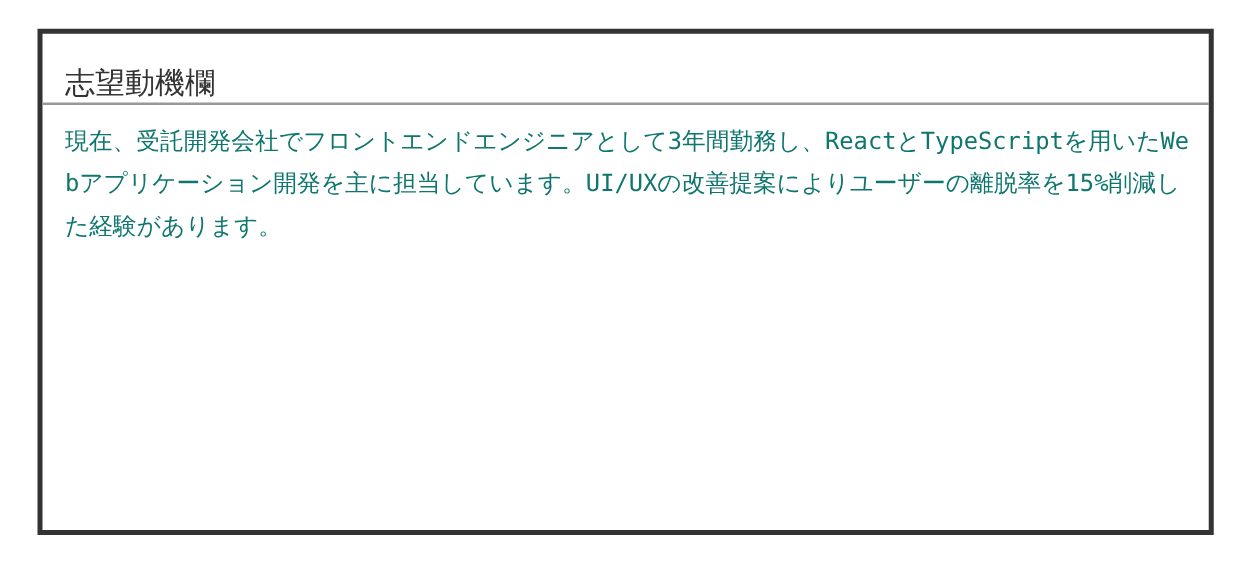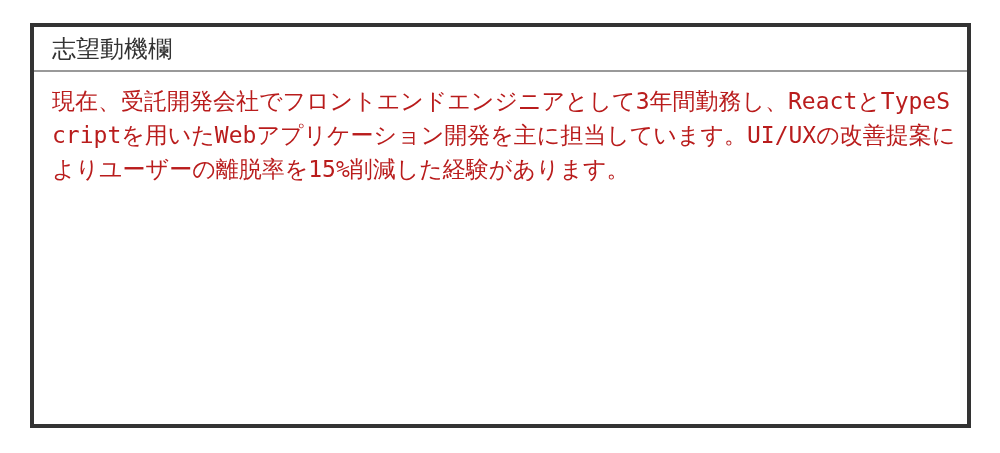--- a/index.html
+++ b/index.html
@@ -17,39 +17,39 @@
     .box {
       position: absolute;
       left: 30px;
       top: 23px;
       width: 933px;
       height: 397px;
       border: 4px solid #333333;
       background: #ffffff;
     }
     .box-header {
-      height: 45px;
+      height: 57px;
       border-bottom: 2px solid #999999;
       box-sizing: border-box;
       padding-left: 18px;
       display: flex;
-      align-items: center;
+      align-items: flex-end;
       font-size: 24px;
       color: #333333;
       letter-spacing: 0px;
       font-family: Liberation Serif, serif;
     }
     .box-body {
       padding: 12px 10px 0 18px;
     }
     .para {
-      font-size: 23px;
+      font-size: 19px;
       line-height: 34px;
       margin: 0 0 15px 0;
-      color: #b91c1c;
+      color: #0f766e;
       word-break: break-all;
       line-break: anywhere;
     }
   </style>
 </head>
 <body>
 
 <div class="box">
   <div class="box-header">
     <span>志望動機欄</span>

